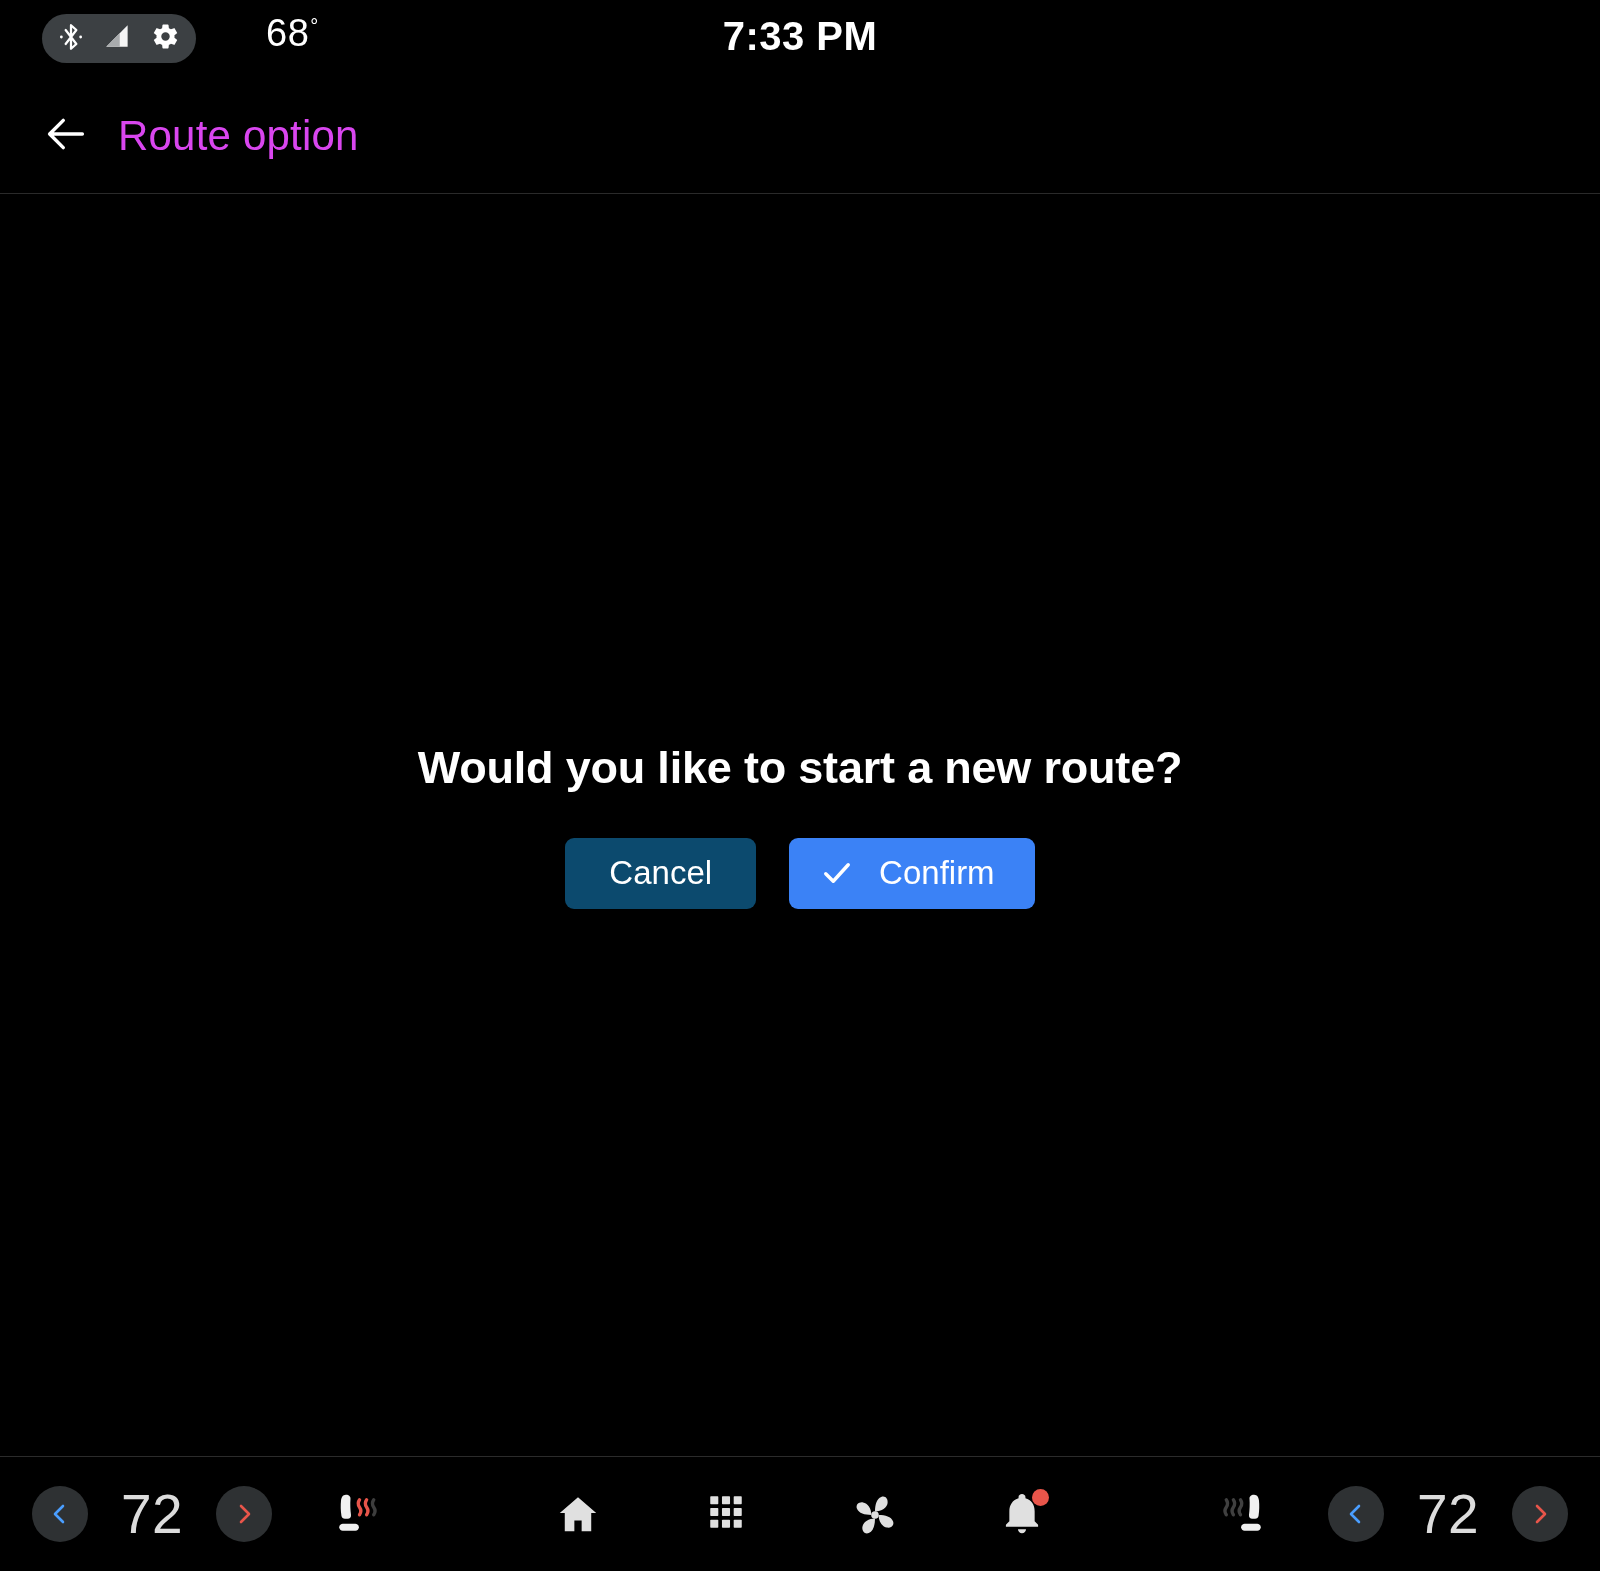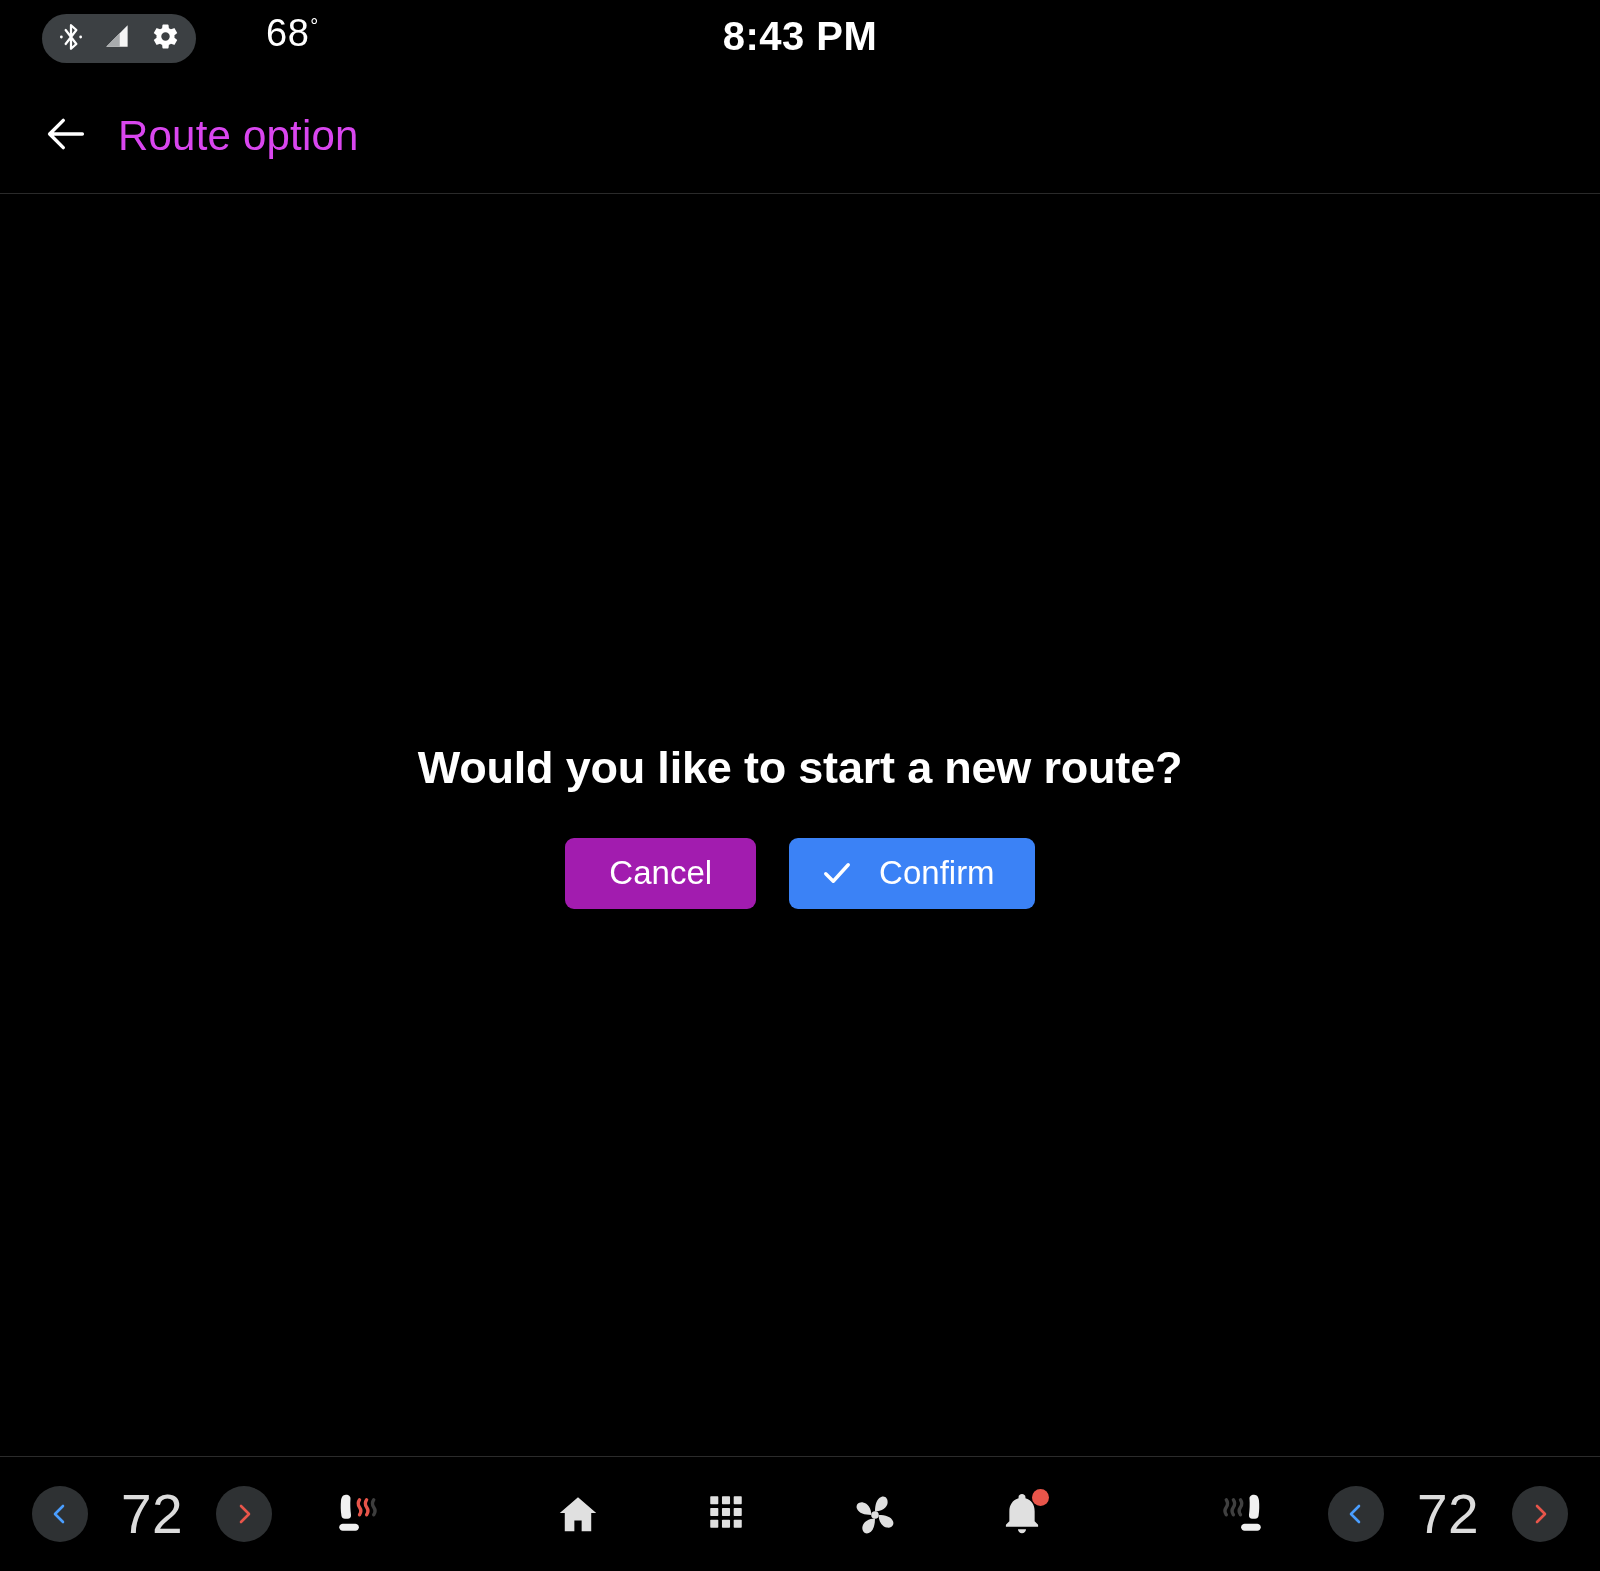--- a/index.html
+++ b/index.html
@@ -57,21 +57,21 @@
     letter-spacing:-0.2px; text-align:center;
     margin-bottom:44px;
   }
   .dialog-actions { display:flex; align-items:center; gap:33px; }
   .btn {
     display:flex; align-items:center; justify-content:center;
     height:71px; border:none; border-radius:9px;
     font-family:"Liberation Sans", sans-serif;
     font-size:33px; color:#fff; cursor:pointer;
   }
-  .btn-cancel { background:#a21caf; padding:0 44px; }
+  .btn-cancel { background:#0c4a6e; padding:0 44px; }
   .btn-confirm { background:#3b82f6; padding:0 40px 0 30px; gap:24px; }
   .check-icon { width:36px; height:36px; flex:none; }
 
   
   .divider-bottom {
     position:absolute; top:1456px; left:0; width:1600px; height:1px;
     background:#2b2b2b;
   }
   .bottom-bar {
     position:absolute; top:1457px; left:0; width:1600px; height:114px;
@@ -145,21 +145,21 @@
       <span>
         <svg width="29" height="29" viewBox="0 0 24 24" fill="#fff">
           <path d="M19.4 13a7.6 7.6 0 000-2l2.1-1.6a.5.5 0 00.1-.6l-2-3.5a.5.5 0 00-.6-.2l-2.5 1a7.3 7.3 0 00-1.7-1L14.5 2.4a.5.5 0 00-.5-.4h-4a.5.5 0 00-.5.4L9.2 5.1a7.3 7.3 0 00-1.7 1l-2.5-1a.5.5 0 00-.6.2l-2 3.5a.5.5 0 00.1.6L4.6 11a7.6 7.6 0 000 2l-2.1 1.6a.5.5 0 00-.1.6l2 3.5a.5.5 0 00.6.2l2.5-1a7.3 7.3 0 001.7 1l.3 2.7a.5.5 0 00.5.4h4a.5.5 0 00.5-.4l.3-2.7a7.3 7.3 0 001.7-1l2.5 1a.5.5 0 00.6-.2l2-3.5a.5.5 0 00-.1-.6L19.4 13zM12 15.5A3.5 3.5 0 1115.5 12 3.5 3.5 0 0112 15.5z"></path>
         </svg>
       </span>
     </div>
     <div class="status-temp">
       <span>68</span>
       <span class="deg">°</span>
     </div>
-    <div class="status-clock">8:43 PM</div>
+    <div class="status-clock">7:33 PM</div>
   </div>
 
   <div class="header">
     <span>
       <svg width="44" height="40" viewBox="0 0 24 22" fill="none">
         <path d="M21 11H3M3 11l7.5-7.5M3 11l7.5 7.5" stroke="#fff" stroke-width="1.9" stroke-linecap="round" stroke-linejoin="round"></path>
       </svg>
     </span>
     <span class="header-title">Route option</span>
   </div>

